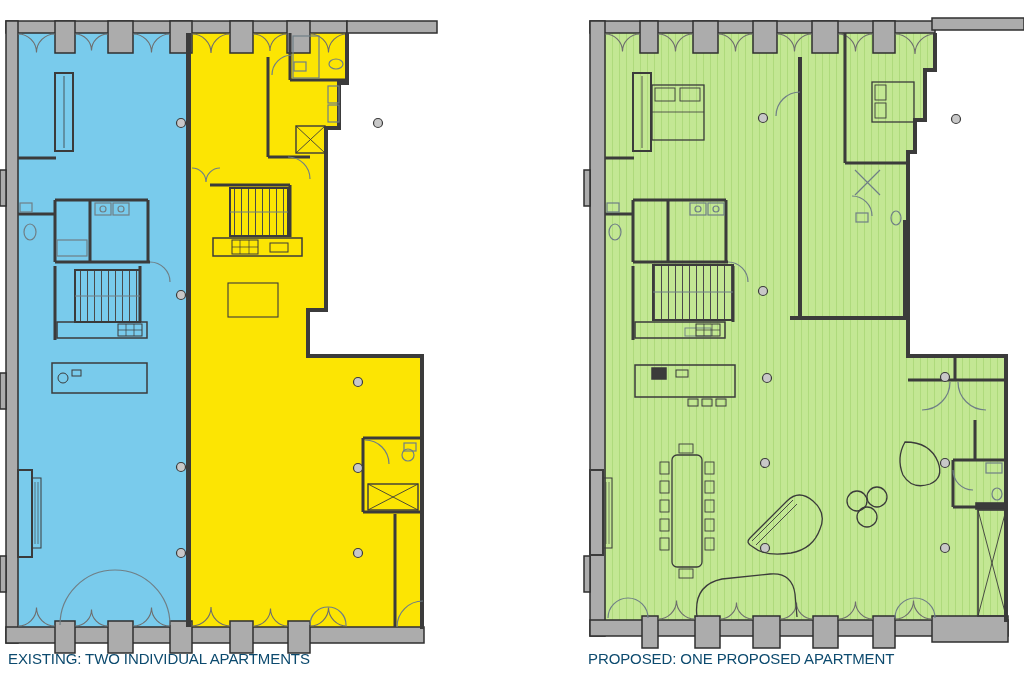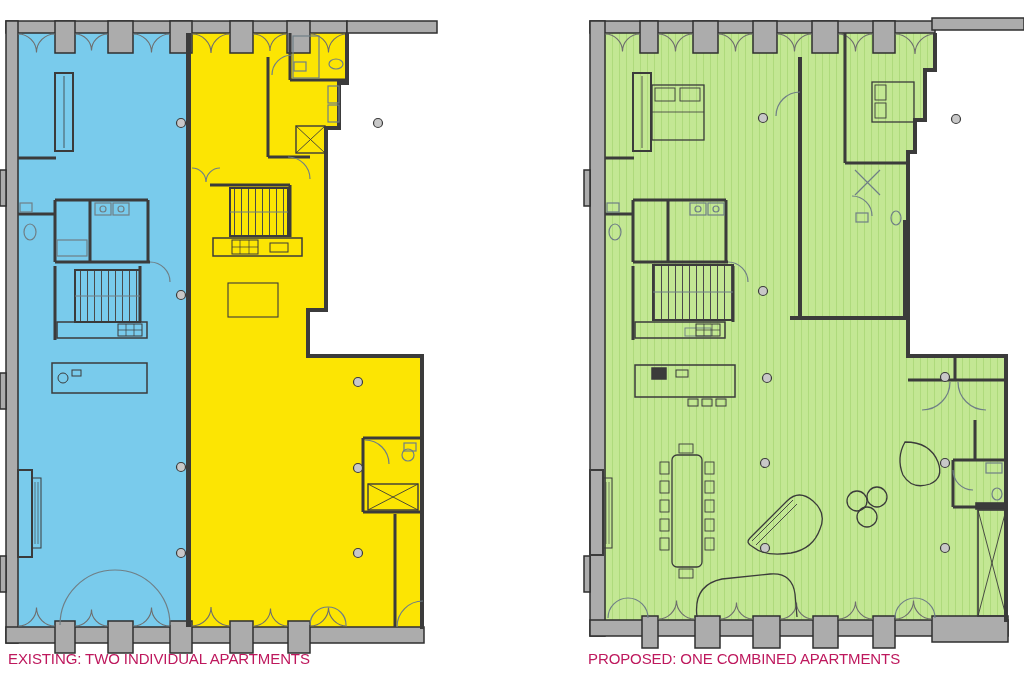--- a/index.html
+++ b/index.html
@@ -3,21 +3,21 @@
 <meta charset="utf-8">
 <style>
   html,body{margin:0;padding:0;}
   body{width:1024px;height:683px;background:#ffffff;overflow:hidden;
        font-family:"Liberation Sans",sans-serif;}
   .stage{position:relative;width:1024px;height:683px;background:#ffffff;}
   figure{position:absolute;margin:0;top:0;}
   figure.existing{left:0;width:460px;}
   figure.proposed{left:580px;width:444px;}
   figcaption{position:absolute;top:650px;left:8px;font-size:15px;font-weight:400;
-             letter-spacing:-0.1px;color:#be185d;white-space:nowrap;text-align:right;}
+             letter-spacing:-0.1px;color:#0c4a6e;white-space:nowrap;text-align:right;}
   svg{display:block;}
 </style>
 </head>
 <body>
 
 <div class="stage">
 
   <figure class="existing">
     <svg width="460" height="683" viewBox="0 0 460 683">
       <defs>
@@ -331,15 +331,15 @@
           <circle cx="763" cy="291" r="4.5"></circle>
         <circle cx="767" cy="378" r="4.5"></circle>
           <circle cx="765" cy="463" r="4.5"></circle>
           <circle cx="765" cy="548" r="4.5"></circle>
         <circle cx="945" cy="377" r="4.5"></circle>
           <circle cx="945" cy="463" r="4.5"></circle>
           <circle cx="945" cy="548" r="4.5"></circle>
         <circle cx="956" cy="119" r="4.5"></circle>
       </g>
     </svg>
-    <figcaption>PROPOSED: ONE COMBINED APARTMENTS</figcaption>
+    <figcaption>PROPOSED: ONE PROPOSED APARTMENT</figcaption>
   </figure>
 </div>
 
 </body></html>

